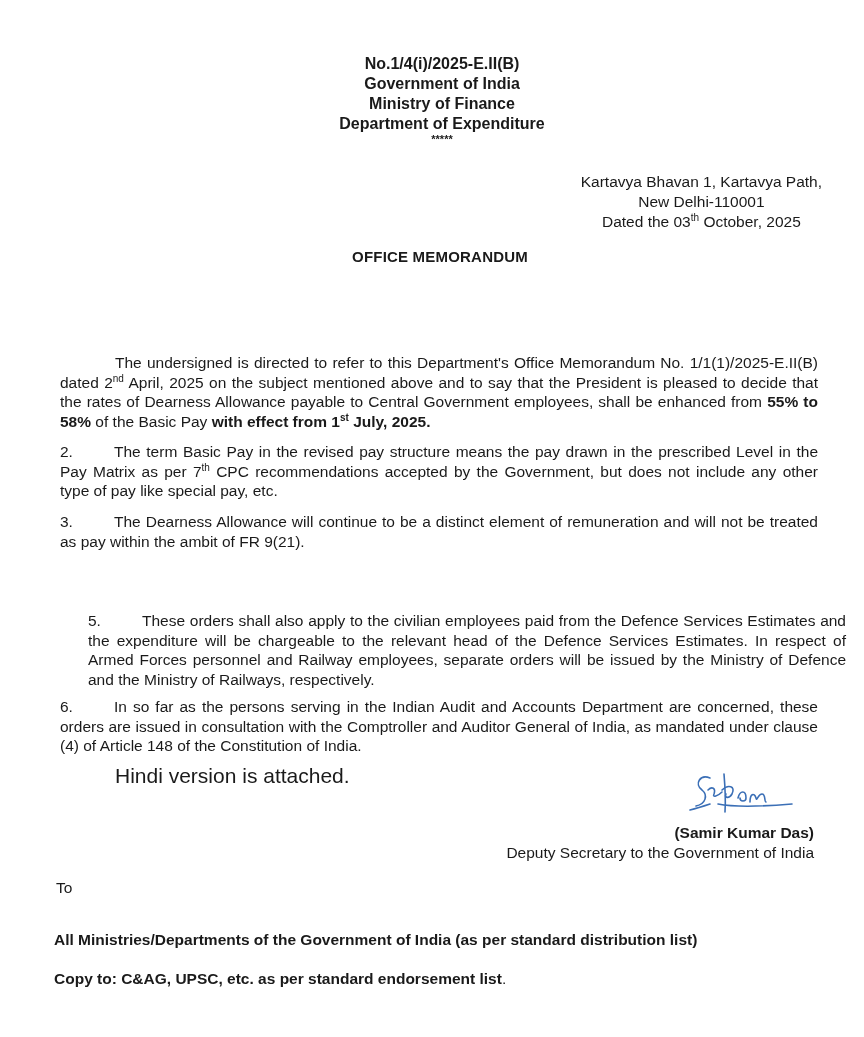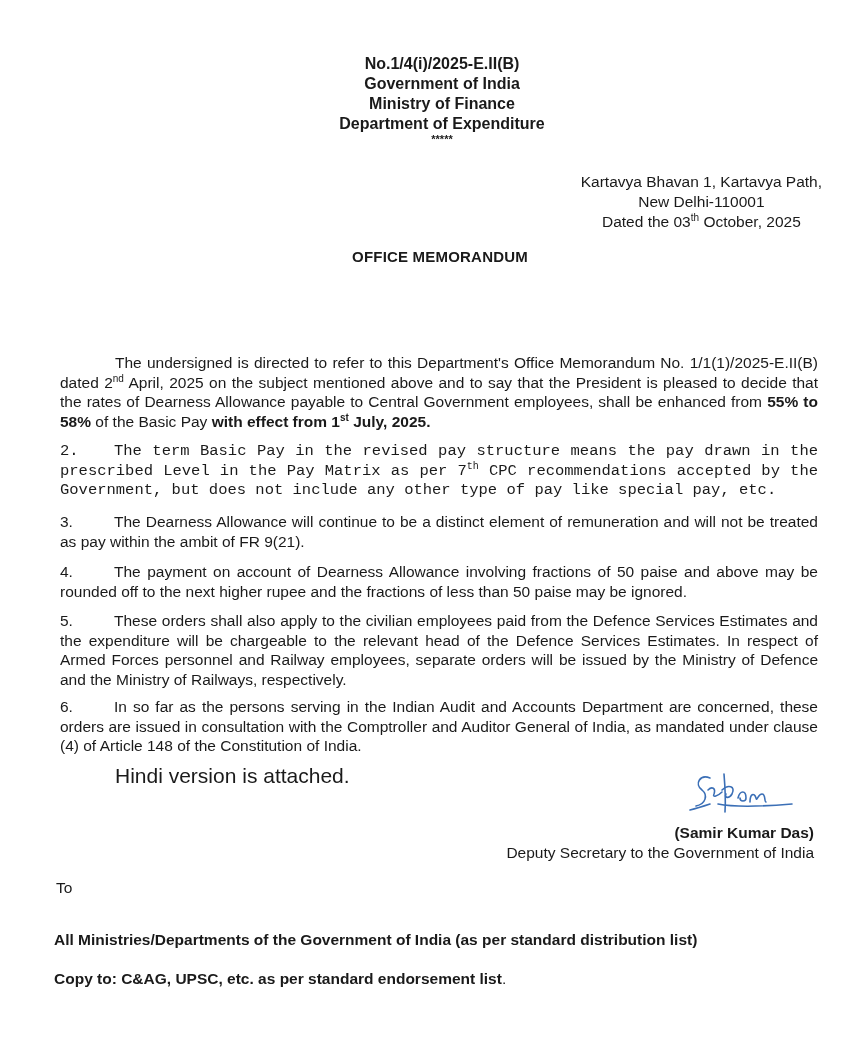--- a/index.html
+++ b/index.html
@@ -24,24 +24,24 @@
 
   .subject { position: absolute; left: 62px; top: 288px; width: 758px; font-weight: bold; font-size: 16px; line-height: 19px; }
   .subject .label { position: absolute; left: 0; top: 0; }
   .subject .text { margin-left: 78px; text-align: justify; text-align-last: left; word-spacing: 3px; }
 
   .para { position: absolute; left: 60px; width: 758px; font-size: 15.5px; line-height: 19.5px; text-align: justify; transform-origin: left top; }
   .para .num { display: inline-block; width: 54px; }
   .indent { display: inline-block; width: 55px; }
 
   .p1 { top: 353px; }
-  .p2 { top: 442px; font-family: Liberation Mono, monospace; }
+  .p2 { top: 442px; }
   .p3 { top: 512px; }
   .p4 { top: 562px; }
-  .p5 { top: 611px; }
+  .p5 { top: 611px; margin-left: 28px; }
   .p6 { top: 697px; }
   .hindi { position: absolute; left: 115px; top: 764px; font-size: 21px; }
 
   .sig-img { position: absolute; left: 688px; top: 768px; width: 110px; height: 50px; }
   .sig-name { position: absolute; right: 50px; top: 824px; font-weight: bold; font-size: 15.5px; text-align: right; }
   .sig-desig { position: absolute; right: 50px; top: 844px; font-size: 15.5px; }
 
   .to { position: absolute; left: 56px; top: 879px; font-size: 15.5px; }
   .dist { position: absolute; left: 54px; top: 931px; font-weight: bold; font-size: 15.5px; }
   .copy { position: absolute; left: 54px; top: 970px; font-weight: bold; font-size: 15.5px; }
@@ -70,21 +70,20 @@
 
   <div class="om-title narrow">OFFICE MEMORANDUM</div>
 
 
   <div class="para p1 narrow"><span class="indent"></span><span>The undersigned is directed to refer to this Department's Office Memorandum No. 1/1(1)/2025-E.II(B) dated 2</span><sup>nd</sup><span> April, 2025 on the subject mentioned above and to say that the President is pleased to decide that the rates of Dearness Allowance payable to Central Government employees, shall be enhanced from </span><b>55% to 58%</b><span> of the Basic Pay </span><b><span>with effect from 1</span><sup>st</sup><span> July, 2025.</span></b></div>
 
   <div class="para p2 narrow"><span class="num">2.</span><span>The term Basic Pay in the revised pay structure means the pay drawn in the prescribed Level in the Pay Matrix as per 7</span><sup>th</sup><span> CPC recommendations accepted by the Government, but does not include any other type of pay like special pay, etc.</span></div>
 
   <div class="para p3 narrow"><span class="num">3.</span><span>The Dearness Allowance will continue to be a distinct element of remuneration and will not be treated as pay within the ambit of FR 9(21).</span></div>
 
-  <div class="para p4 narrow"><span class="num">4.</span><span>The payment on account of Dearness Allowance involving fractions of 50 paise and above may be rounded off to the next higher rupee and the fractions of less than 50 paise may be ignored.</span></div>
 
   <div class="para p5 narrow"><span class="num">5.</span><span>These orders shall also apply to the civilian employees paid from the Defence Services Estimates and the expenditure will be chargeable to the relevant head of the Defence Services Estimates. In respect of Armed Forces personnel and Railway employees, separate orders will be issued by the Ministry of Defence and the Ministry of Railways, respectively.</span></div>
 
   <div class="para p6 narrow"><span class="num">6.</span><span>In so far as the persons serving in the Indian Audit and Accounts Department are concerned, these orders are issued in consultation with the Comptroller and Auditor General of India, as mandated under clause (4) of Article 148 of the Constitution of India.</span></div>
 
   <div class="hindi narrow">Hindi version is attached.</div>
 
   <svg class="sig-img" viewBox="0 0 110 50">
     <g fill="none" stroke="#3b6fb6" stroke-width="1.6" stroke-linecap="round" stroke-linejoin="round">
       <path d="M22 10 C12 6, 6 16, 14 22 C20 27, 18 36, 8 38"></path>

